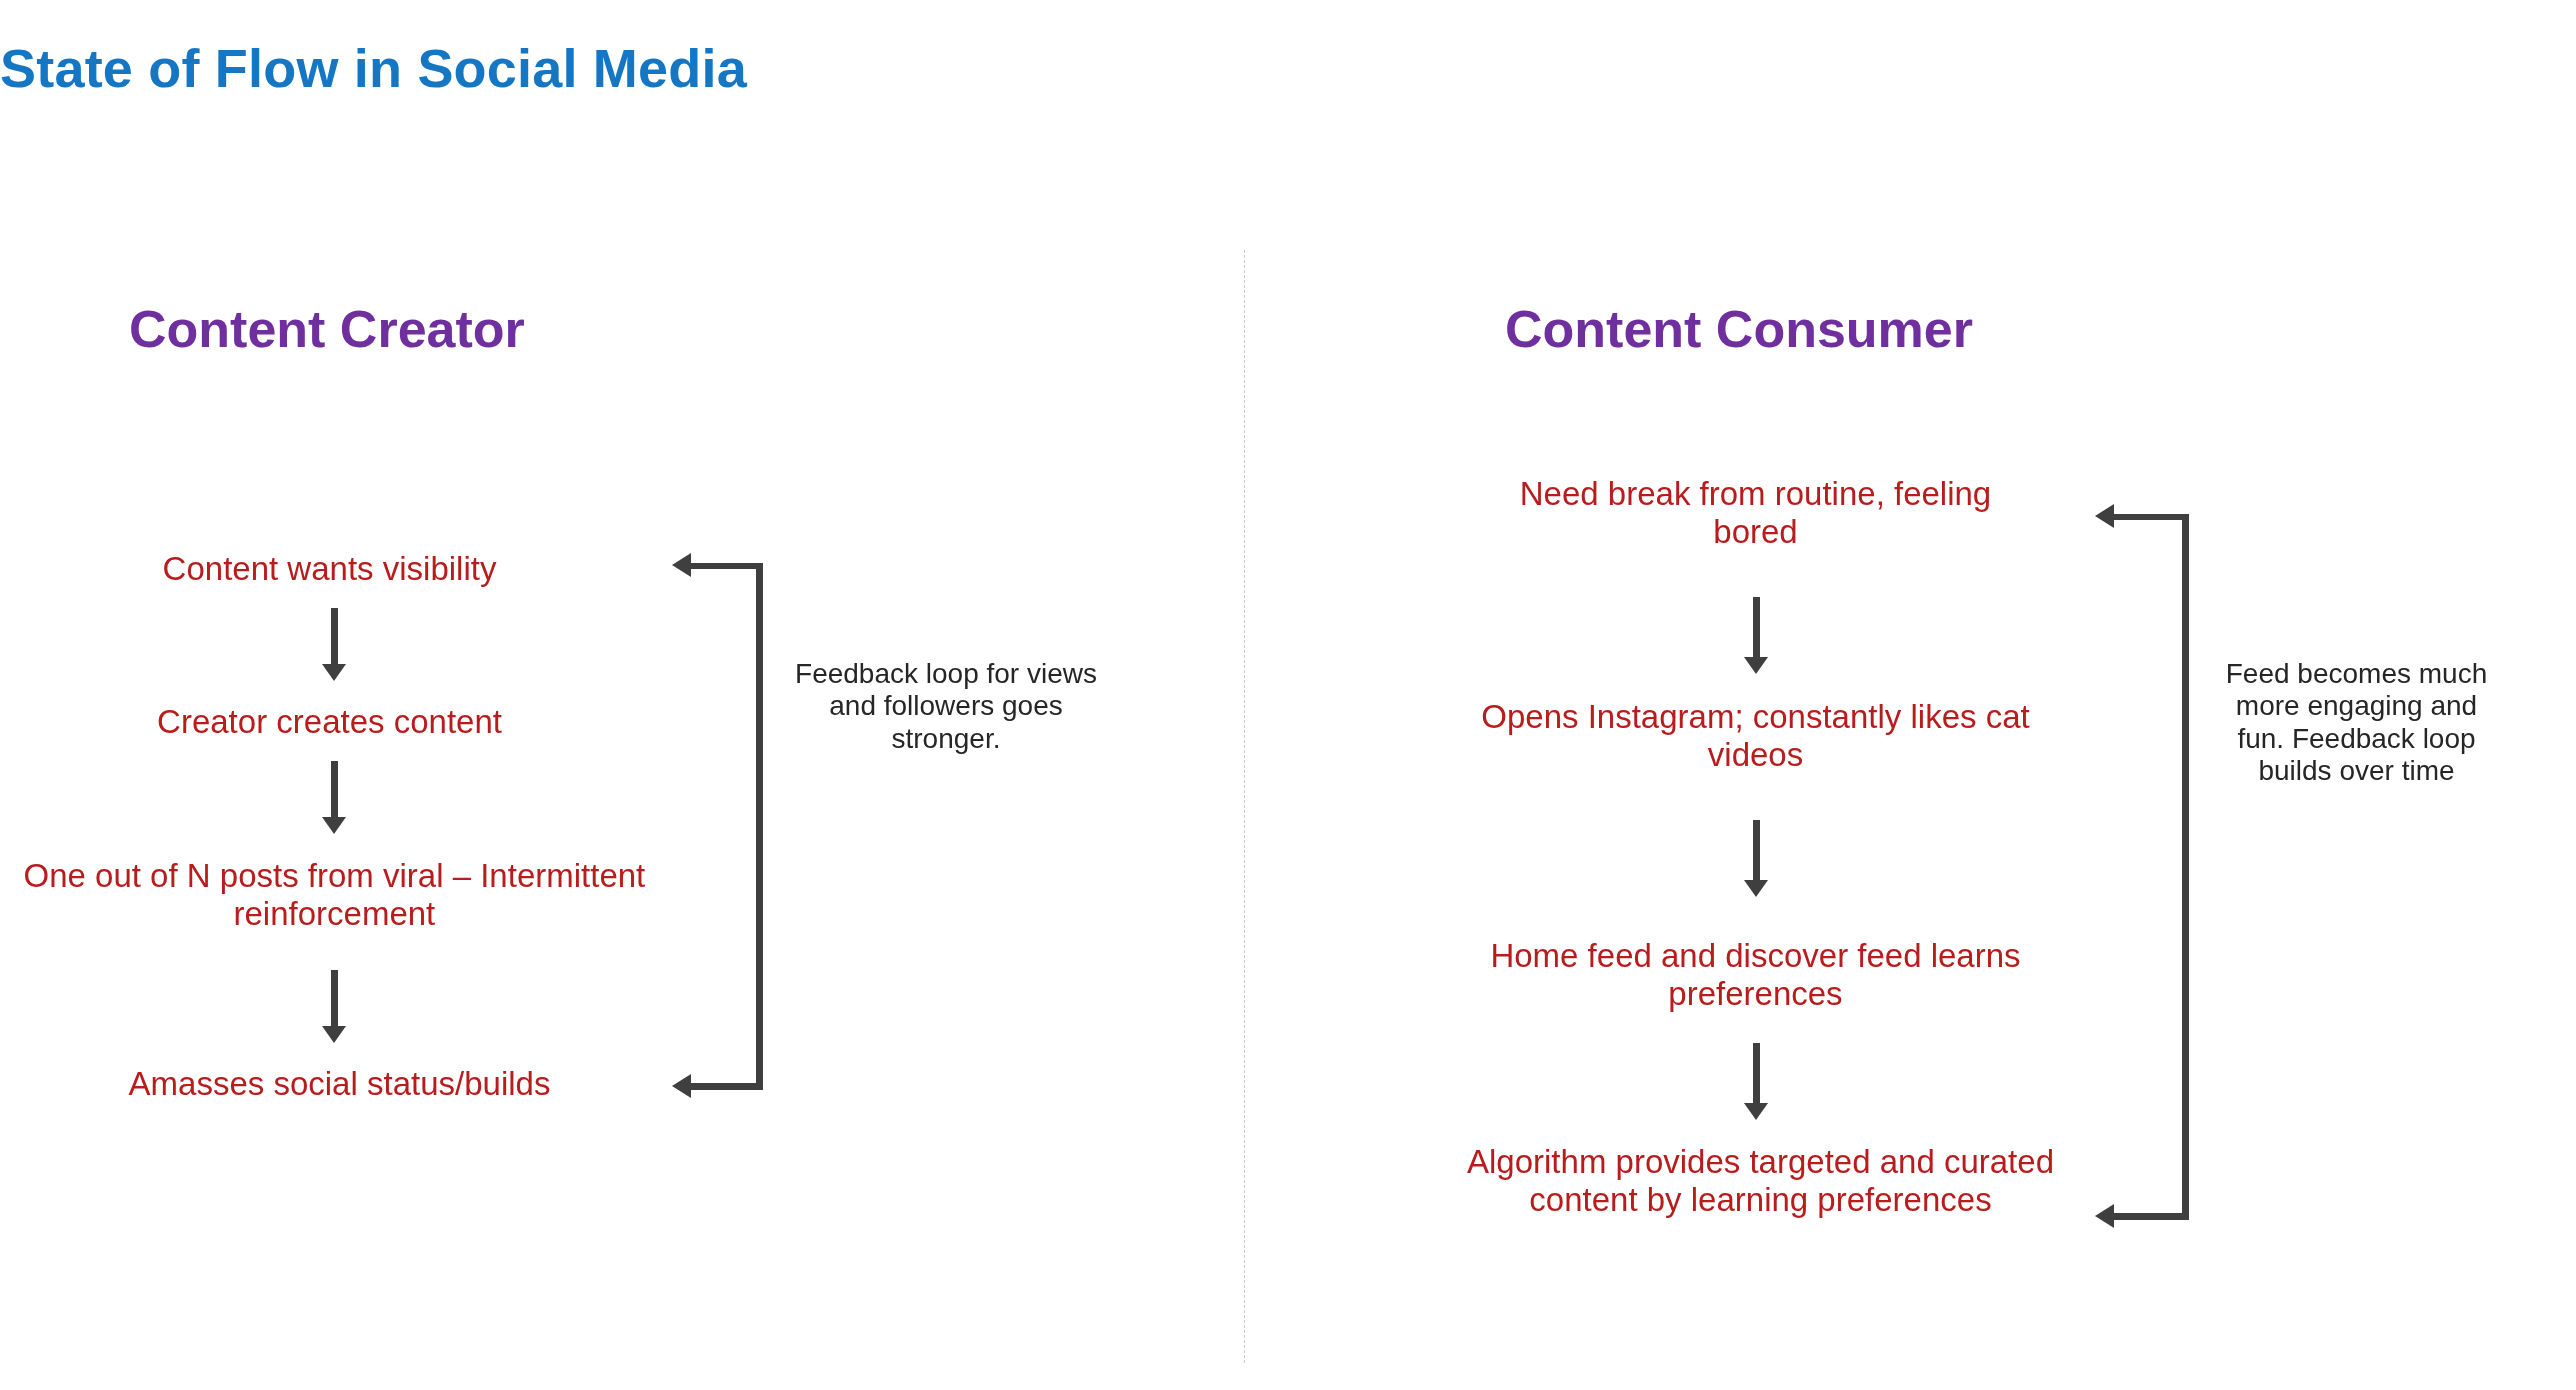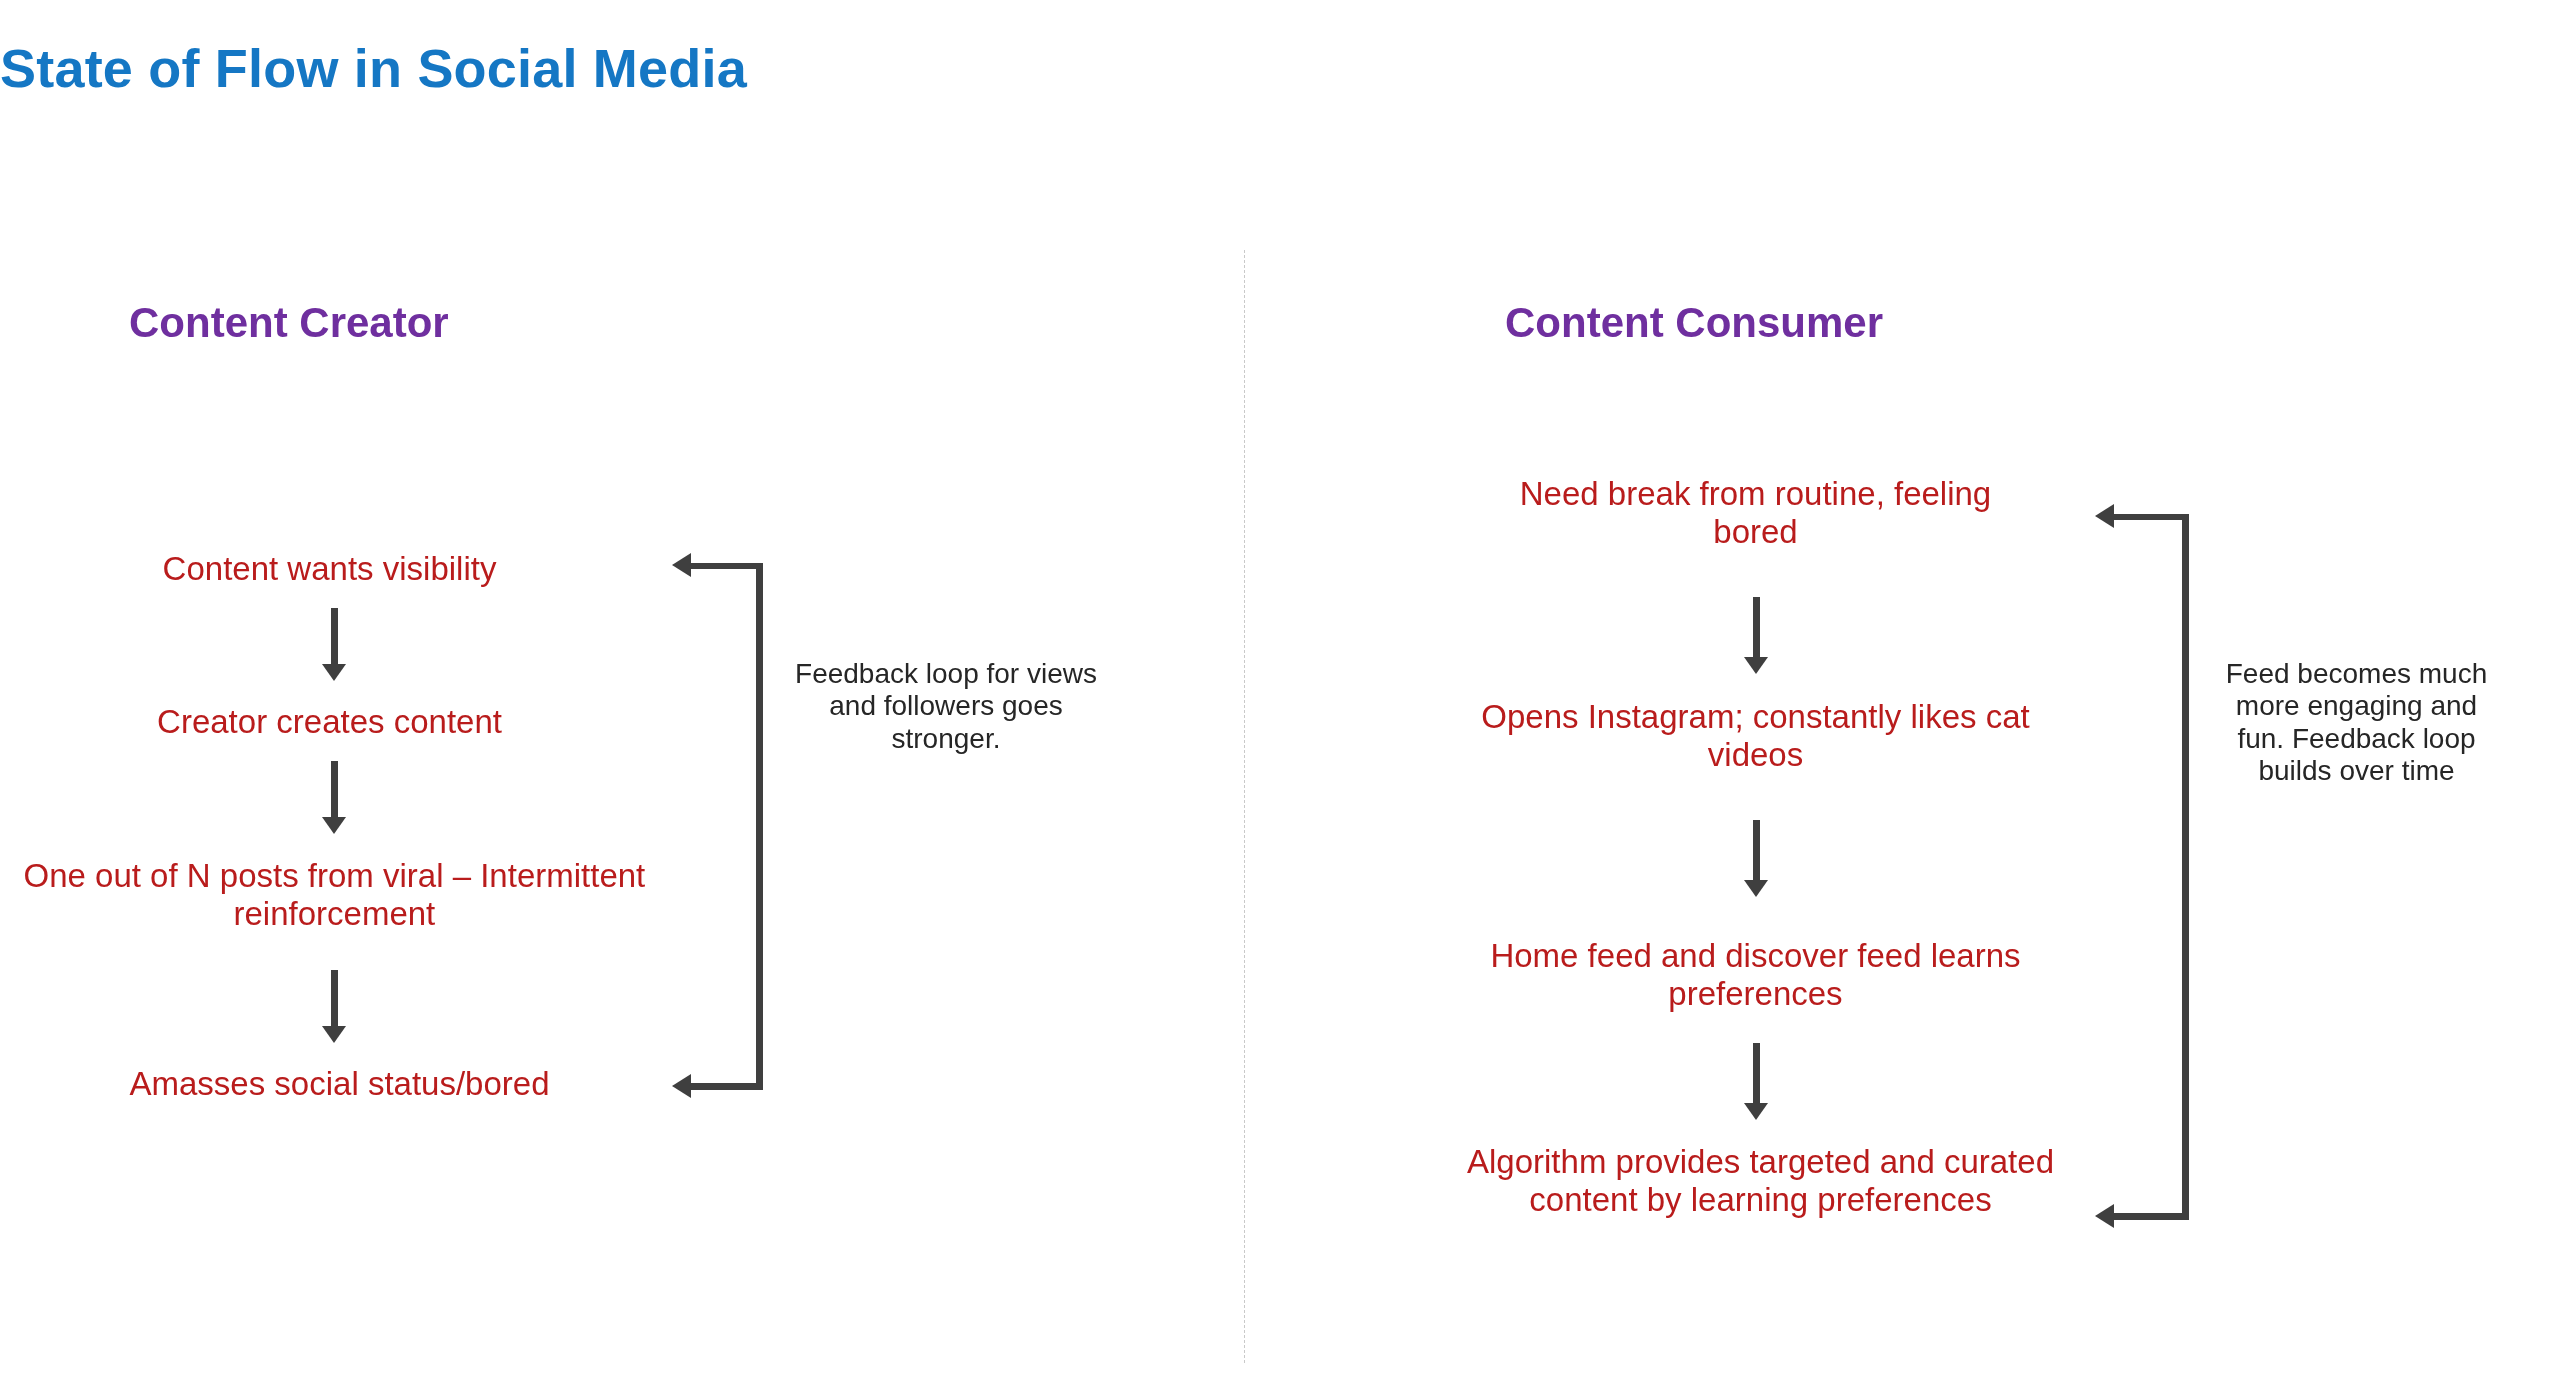--- a/index.html
+++ b/index.html
@@ -31,21 +31,21 @@
     position: absolute;
     left: 1244px;
     top: 250px;
     width: 0;
     height: 1113px;
     border-left: 1.9px dashed #c9c9c9;
   }
 
   .column-heading {
     position: absolute;
-    font-size: 42px;
+    font-size: 52px;
     font-weight: bold;
     color: #6f2f9f;
     white-space: nowrap;
   }
   #creator-heading { left: 129px; top: 299px; }
   #consumer-heading { left: 1505px; top: 299px; }
 
   
   .node {
     position: absolute;
@@ -124,21 +124,21 @@
   <div class="head" style="top:56px;"></div>
 </div>
 
 <div class="node" style="left:19.4px; top:857px; width:630px;">One out of N posts from viral – Intermittent reinforcement</div>
 
 <div class="v-arrow" style="left:322px; top:970px; height:74px;">
   <div class="shaft" style="height:56px;"></div>
   <div class="head" style="top:56px;"></div>
 </div>
 
-<div class="node" style="left:29px; top:1065px; width:621px;">Amasses social status/bored</div>
+<div class="node" style="left:29px; top:1065px; width:621px;">Amasses social status/builds</div>
 
 <div class="loop" style="left:669px; top:553px; width:97px; height:543px;">
   <div class="line" style="left:87px; top:9.7px; width:6.8px; height:527px;"></div>
   <div class="line" style="left:21.3px; top:9.7px; width:70px; height:6.8px;"></div>
   <div class="line" style="left:21.3px; top:530px; width:70px; height:6.8px;"></div>
   <div class="arrowhead-left" style="left:2.9px; top:0px;"></div>
   <div class="arrowhead-left" style="left:2.9px; top:521px;"></div>
 </div>
 
 <div class="loop-label" style="left:786px; top:658px; width:320px;">Feedback loop for views and followers goes stronger.</div>

